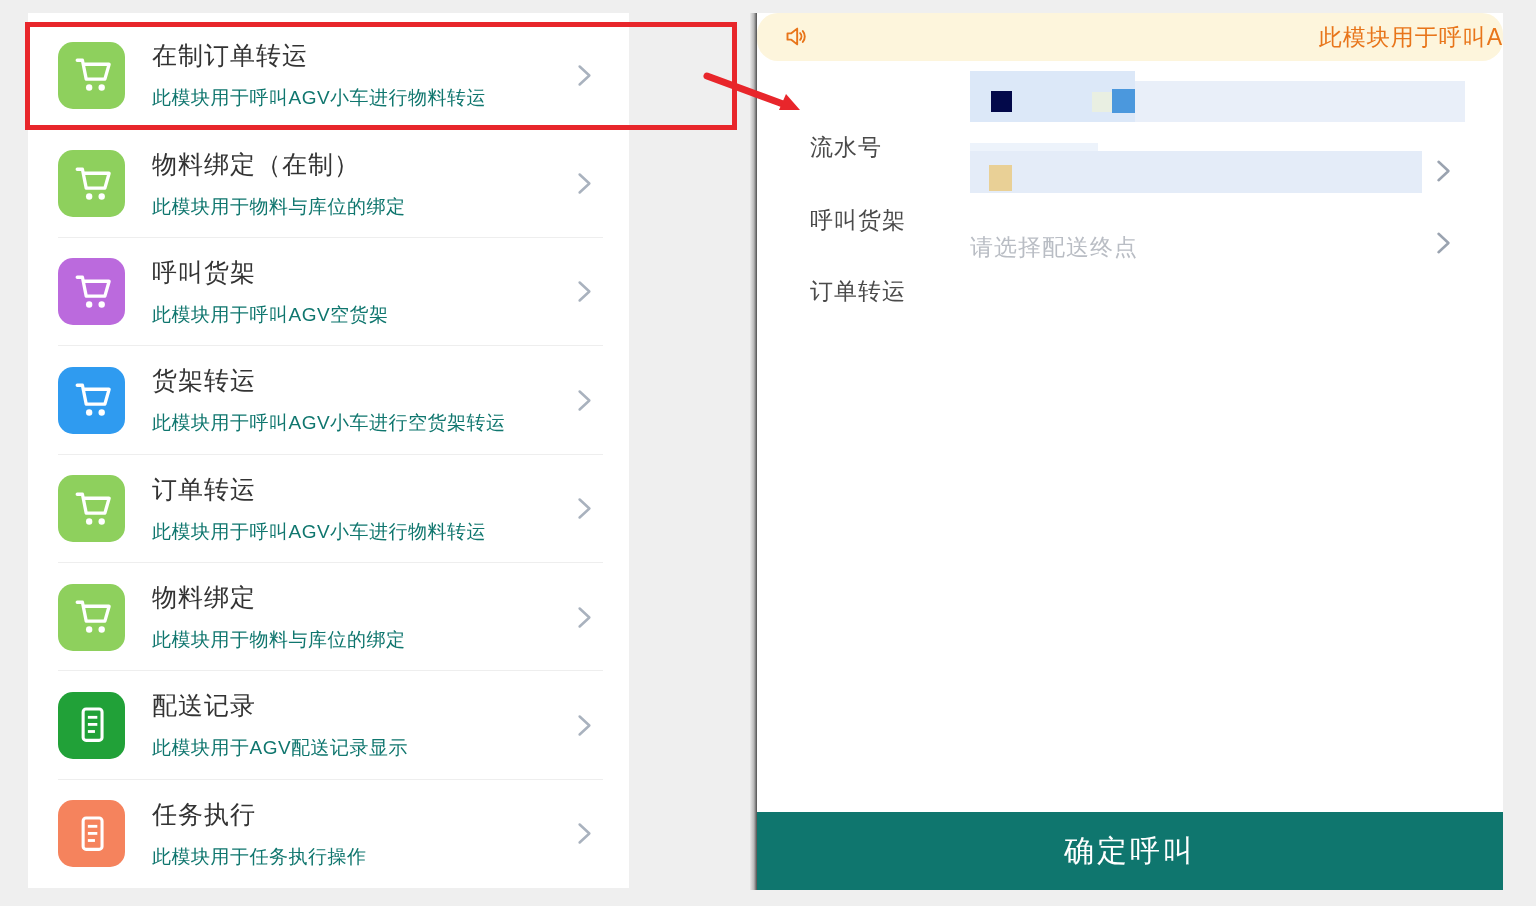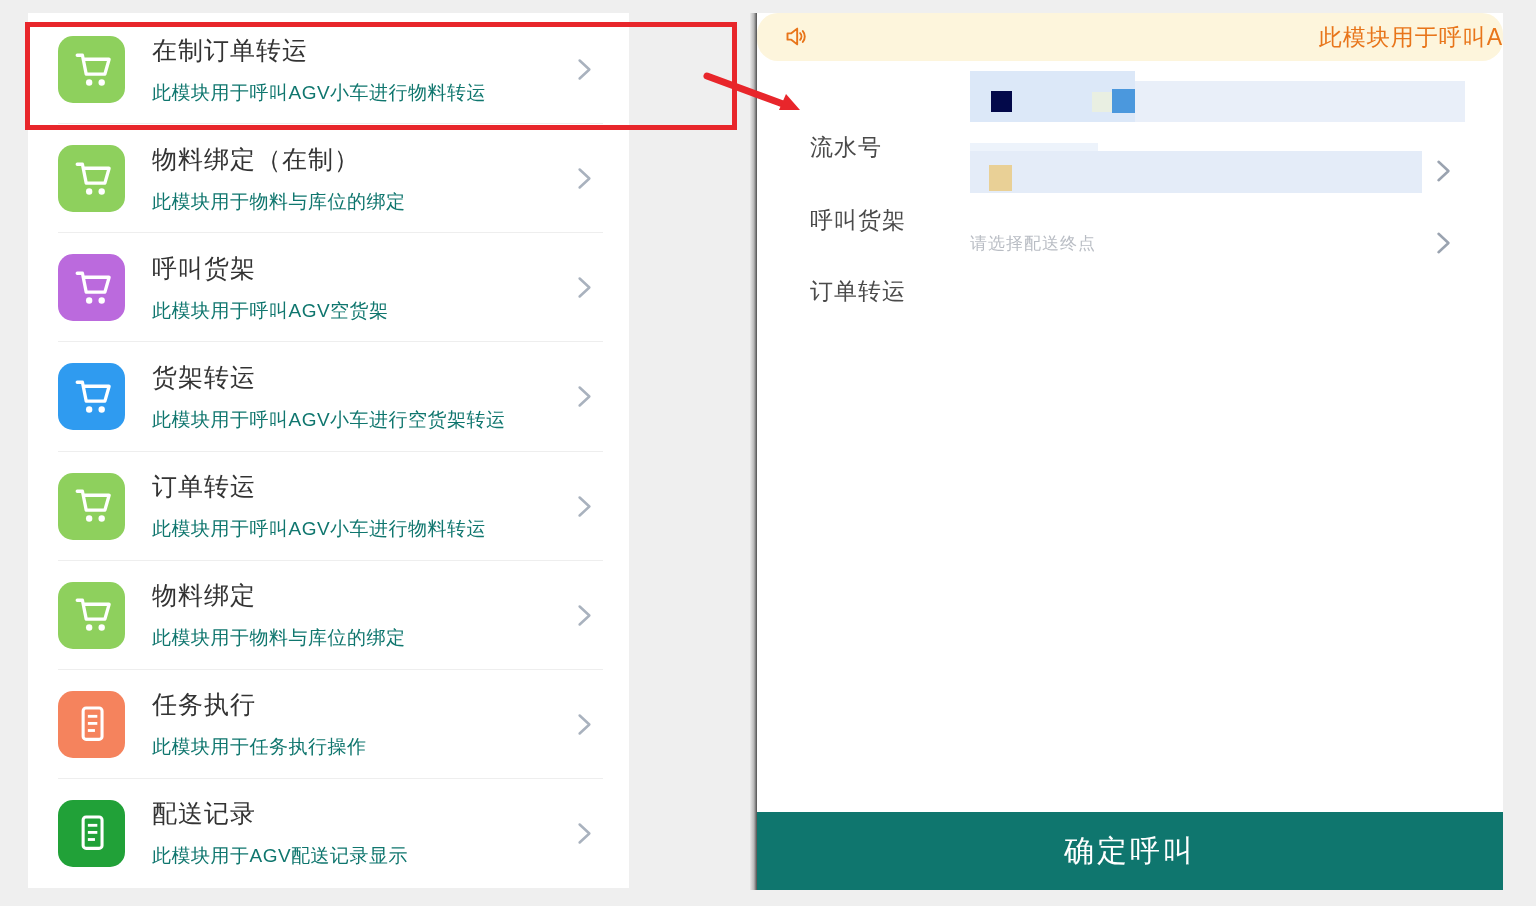--- a/index.html
+++ b/index.html
@@ -6,21 +6,21 @@
   html,body { width:1536px; height:906px; overflow:hidden; }
   body {
     background:#efefef;
     font-family:"Liberation Sans", sans-serif;
     position:relative;
   }
 
   
   .panel-left {
     position:absolute; left:28px; top:13px; width:601px; height:875px;
-    background:#ffffff; display:flex; flex-direction:column; padding-top:2px;
+    background:#ffffff; display:flex; flex-direction:column; padding-top:8px;
   }
   .row {
     flex:1; display:flex; align-items:center; position:relative;
     padding-left:30px; background:#fff;
   }
   .row:not(:last-child)::after {
     content:""; position:absolute; left:30px; right:26px; bottom:0;
     height:1px; background:#eeeeee;
   }
   .badge {
@@ -65,21 +65,21 @@
   .blk { position:absolute; }
   .blk-navy { left:234px; top:78px; width:21px; height:21px; }
   .blk-pale { left:335px; top:79px; width:20px; height:20px; }
   .blk-blue { left:355px; top:76px; width:23px; height:24px; }
 
   .origin-rect  { left:213px; top:138px; width:452px; height:42px; background:#e4ecf8; }
   .origin-notch { left:213px; top:130px; width:128px; height:9px;  background:#edf3fb; }
   .blk-tan  { left:232px; top:152px; width:23px; height:26px; }
 
   .dest-placeholder {
-    position:absolute; left:213px; top:219px; font-size:17px; color:#b9bdc4; letter-spacing:1px;
+    position:absolute; left:213px; top:219px; font-size:23px; color:#b9bdc4; letter-spacing:1px;
   }
   .form-chev { position:absolute; width:17px; height:26px; }
   .chev-origin { left:678px; top:145px; }
   .chev-dest   { left:678px; top:217px; }
 
   .confirm-btn {
     position:absolute; left:0; top:799px; width:746px; height:78px;
     border:none; color:#ffffff; font-size:30px; letter-spacing:3px;
     display:flex; align-items:center; justify-content:center;
     font-family:"Liberation Sans", sans-serif; cursor:pointer;
@@ -197,51 +197,51 @@
       <div class="texts">
         <div class="title">物料绑定</div>
         <div class="subtitle">此模块用于物料与库位的绑定</div>
       </div>
       <svg class="chev" viewBox="0 0 12 18">
         <path d="M2.5 2.5l7 6.5-7 6.5" fill="none" stroke="#a9b2be" stroke-width="1.8" stroke-linecap="round" stroke-linejoin="round"></path>
       </svg>
     </div>
 
     <div class="row">
-      <div class="badge" style="background-color: rgb(245, 131, 93);">
+      <div class="badge" style="background-color: rgb(33, 161, 56);">
 
         <svg class="glyph" viewBox="0 0 44 44">
           <rect x="14.5" y="8.5" width="16" height="26.5" rx="2.5" fill="none" stroke="#fff" stroke-width="2.6"></rect>
           <line x1="18.5" y1="15.5" x2="26.5" y2="15.5" stroke="#fff" stroke-width="2.4"></line>
           <line x1="18.5" y1="21.5" x2="26.5" y2="21.5" stroke="#fff" stroke-width="2.4"></line>
           <line x1="18.5" y1="27.5" x2="24.5" y2="27.5" stroke="#fff" stroke-width="2.4"></line>
         </svg>
       </div>
       <div class="texts">
-        <div class="title">任务执行</div>
-        <div class="subtitle">此模块用于任务执行操作</div>
-      </div>
-      <svg class="chev" viewBox="0 0 12 18">
-        <path d="M2.5 2.5l7 6.5-7 6.5" fill="none" stroke="#a9b2be" stroke-width="1.8" stroke-linecap="round" stroke-linejoin="round"></path>
-      </svg>
-    </div>
-
-    <div class="row">
-      <div class="badge" style="background-color: rgb(33, 161, 56);">
+        <div class="title">配送记录</div>
+        <div class="subtitle">此模块用于AGV配送记录显示</div>
+      </div>
+      <svg class="chev" viewBox="0 0 12 18">
+        <path d="M2.5 2.5l7 6.5-7 6.5" fill="none" stroke="#a9b2be" stroke-width="1.8" stroke-linecap="round" stroke-linejoin="round"></path>
+      </svg>
+    </div>
+
+    <div class="row">
+      <div class="badge" style="background-color: rgb(245, 131, 93);">
 
         <svg class="glyph" viewBox="0 0 44 44">
           <rect x="14.5" y="8.5" width="16" height="26.5" rx="2.5" fill="none" stroke="#fff" stroke-width="2.6"></rect>
           <line x1="18.5" y1="15.5" x2="26.5" y2="15.5" stroke="#fff" stroke-width="2.4"></line>
           <line x1="18.5" y1="21.5" x2="26.5" y2="21.5" stroke="#fff" stroke-width="2.4"></line>
           <line x1="18.5" y1="27.5" x2="24.5" y2="27.5" stroke="#fff" stroke-width="2.4"></line>
         </svg>
       </div>
       <div class="texts">
-        <div class="title">配送记录</div>
-        <div class="subtitle">此模块用于AGV配送记录显示</div>
+        <div class="title">任务执行</div>
+        <div class="subtitle">此模块用于任务执行操作</div>
       </div>
       <svg class="chev" viewBox="0 0 12 18">
         <path d="M2.5 2.5l7 6.5-7 6.5" fill="none" stroke="#a9b2be" stroke-width="1.8" stroke-linecap="round" stroke-linejoin="round"></path>
       </svg>
     </div>
   </div>
 
 <div class="v-divider"></div>
 
 <div class="panel-right">

